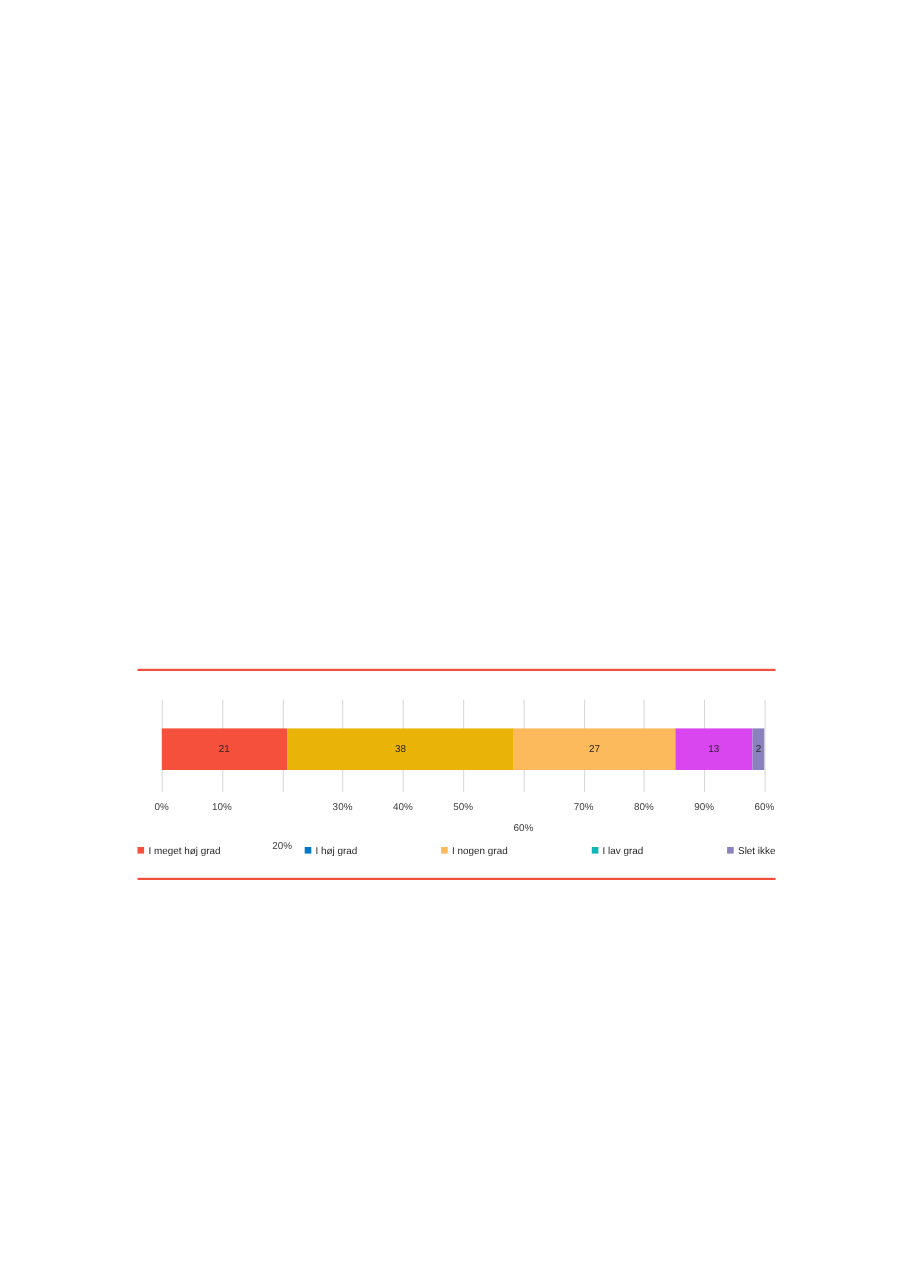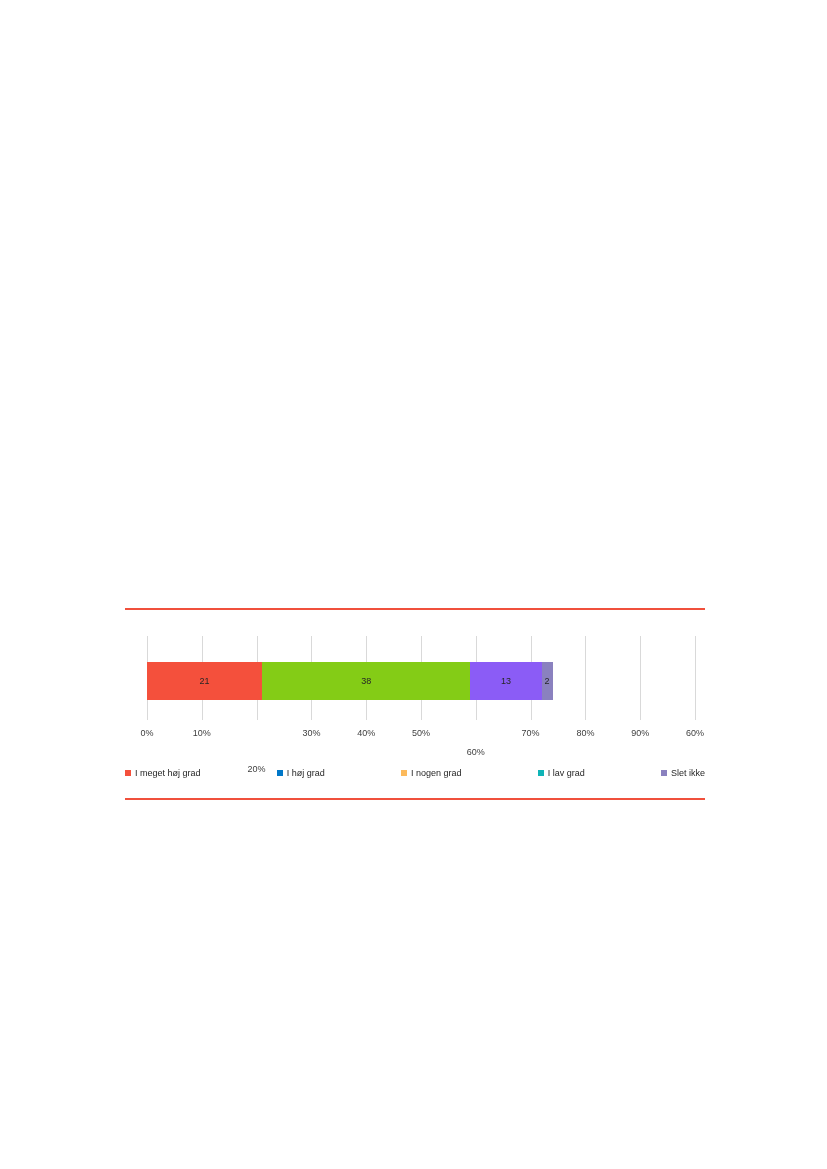--- a/index.html
+++ b/index.html
@@ -137,24 +137,27 @@
         <div class="gridline" style="left: 60%;"></div>
         <div class="gridline" style="left: 70%;"></div>
         <div class="gridline" style="left: 80%;"></div>
         <div class="gridline" style="left: 90%;"></div>
         <div class="gridline" style="left: 100%;"></div>
       </div>
     <div id="bar">
         <div class="seg" style="background: rgb(244, 80, 60); width: 21%;">
           <span>21</span>
         </div>
-        <div class="seg" style="background: #84cc16; width: 38%;">
+        <div class="seg" style="background: #eab308; width: 38%;">
           <span>38</span>
         </div>
-        <div class="seg" style="background: #8b5cf6; width: 13%;">
+        <div class="seg" style="background: rgb(252, 186, 92); width: 27%;">
+          <span>27</span>
+        </div>
+        <div class="seg" style="background: #d946ef; width: 13%;">
           <span>13</span>
         </div>
         <div class="seg" style="background: rgb(138, 129, 191); width: 2%;">
           <span>2</span>
         </div>
       </div>
   </div>
 
   <div id="xaxis">
       <div class="tick-label" style="left: 0%;">0%</div>

